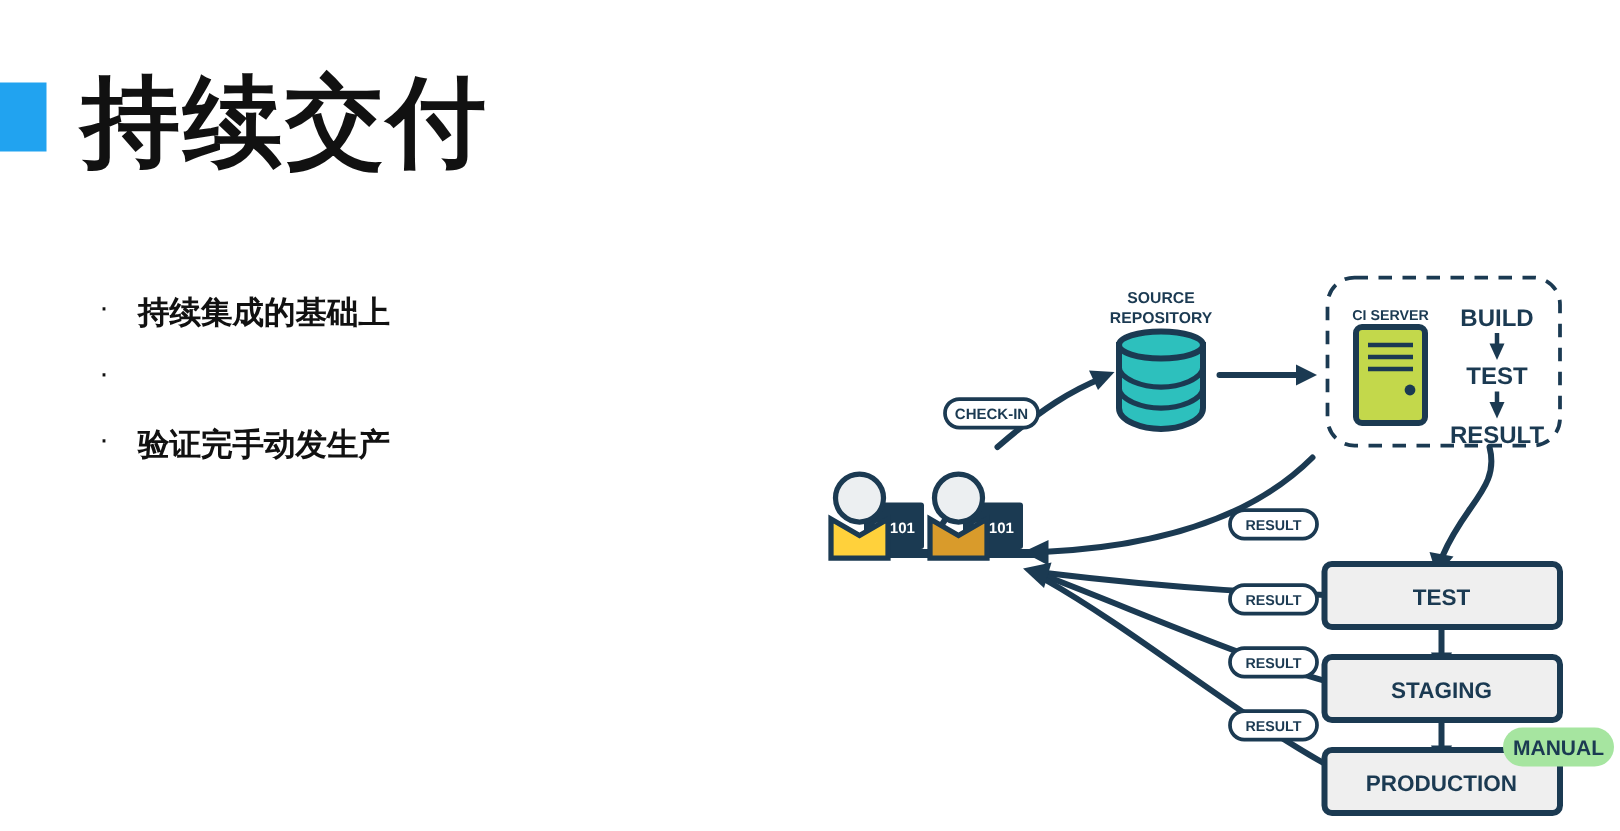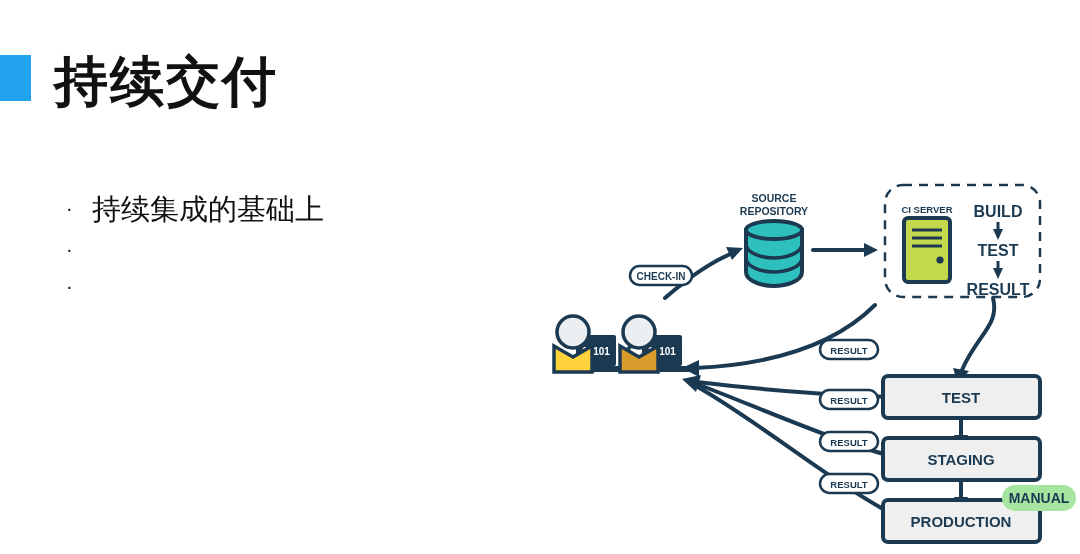--- a/index.html
+++ b/index.html
@@ -11,37 +11,37 @@
   }
   .slide{position:absolute;inset:0;}
 
   
   .accent-square{
     position:absolute;left:0;top:55px;width:31px;height:46px;
     background:#21a3f0;
   }
   .slide-title{
     position:absolute;left:54px;top:45px;
-    font-size:54px;line-height:72px;font-weight:700;color:#111111;
+    font-size:66px;line-height:72px;font-weight:700;color:#111111;
     letter-spacing:2px;white-space:nowrap;
   }
 
   
   .bullet-list{position:absolute;left:66px;top:192px;width:440px;}
   .bullet-item{
     display:flex;align-items:baseline;
     margin-bottom:17px;
   }
   .bullet-dot{
     width:26px;flex:0 0 26px;
     color:#111;font-size:20px;line-height:1;text-align:left;
     position:relative;top:-4px;
   }
   .bullet-text{
-    font-size:29px;line-height:34px;color:#111111;font-weight:400;
+    font-size:21px;line-height:34px;color:#111111;font-weight:700;
     white-space:nowrap;
   }
 
   
   .diagram{position:absolute;left:530px;top:160px;width:550px;height:394px;}
   .diagram svg{display:block;}
 </style>
 </head>
 <body>
 
@@ -53,20 +53,21 @@
   <div class="bullet-list">
     <div class="bullet-item">
       <span class="bullet-dot">·</span>
       <span class="bullet-text">持续集成的基础上</span>
     </div>
     <div class="bullet-item">
       <span class="bullet-dot">·</span>
     </div>
     <div class="bullet-item">
       <span class="bullet-dot">·</span>
+      <span class="bullet-text">验证完手动发生产</span>
     </div>
   </div>
 
   <div class="diagram">
     <svg width="550" height="394" viewBox="0 0 550 394" xmlns="http://www.w3.org/2000/svg">
 
       <g stroke="#1b3a52" fill="none" stroke-linecap="round">
 
         <path d="M95,194 L118,160" stroke-width="4"></path>
         <path d="M135,138 C165,112 185,100 205,92" stroke-width="4"></path>

